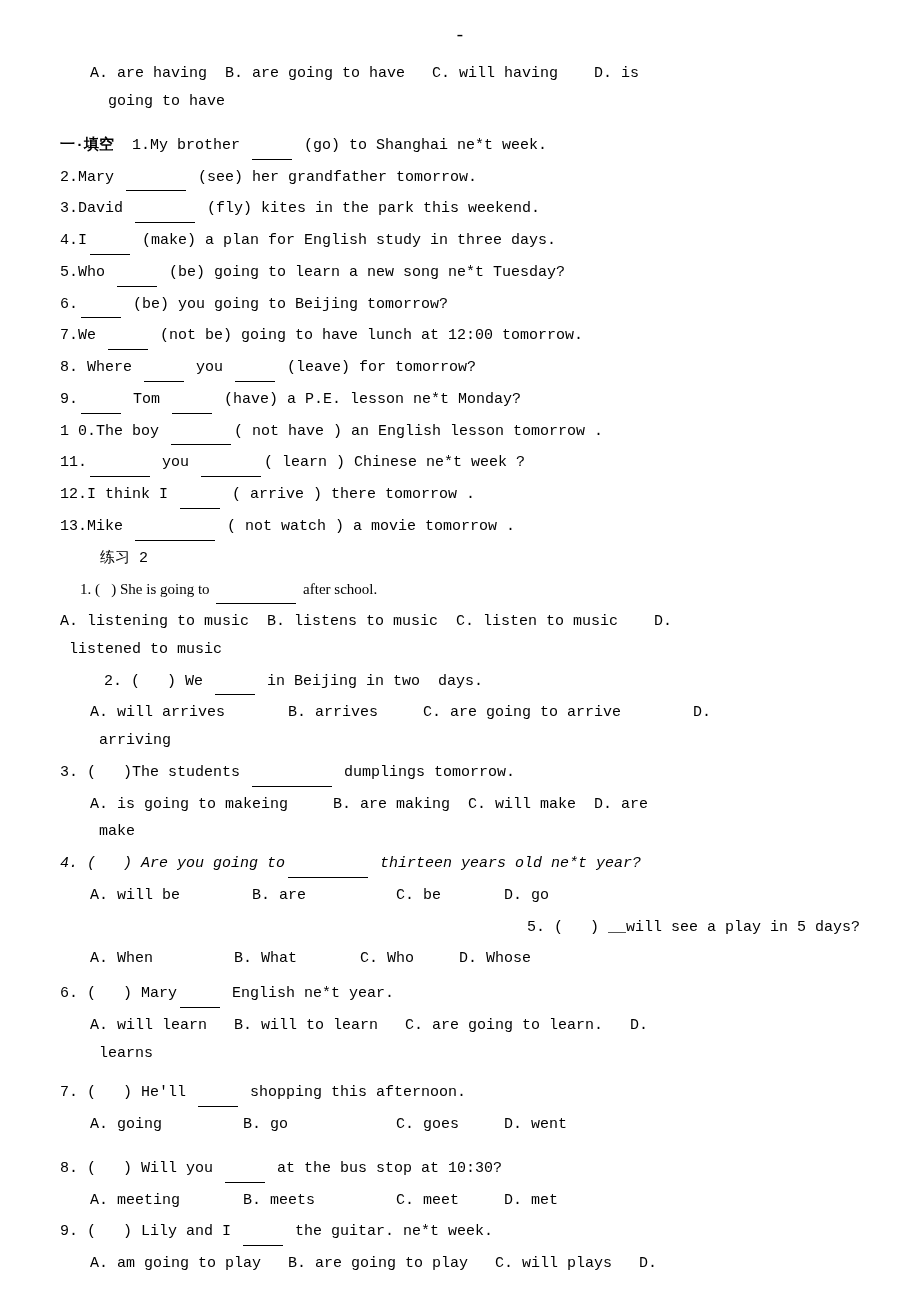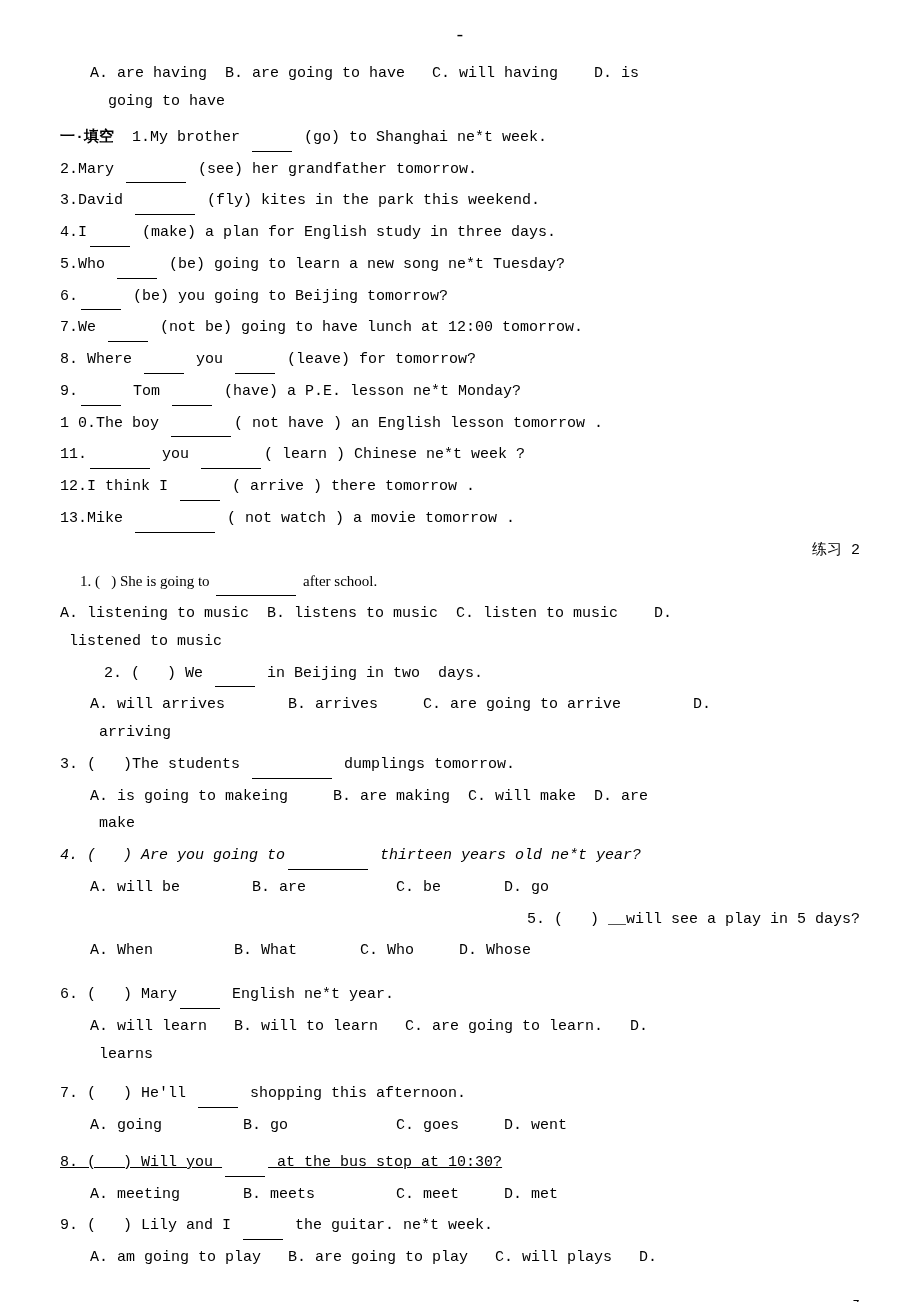--- a/index.html
+++ b/index.html
@@ -59,38 +59,38 @@
 </head>
 <body>
 
 <div class="page-top-dot">-</div>
 
 <div class="line indent">
   A. are having &nbsp;B. are going to have &nbsp;&nbsp;C. will having &nbsp;&nbsp;&nbsp;D. is<br>
   &nbsp;&nbsp;going to have
 </div>
 
-<div class="line" style="margin-top:8px;">
+<div class="line" style="margin-top:16px;">
   <span class="section-title">一·填空</span>
   <span>&nbsp;1.My brother <span class="blank blank-sm"></span> (go) to Shanghai ne*t week.</span>
 </div>
 <div class="line">2.Mary <span class="blank"></span> (see) her grandfather tomorrow.</div>
 <div class="line">3.David <span class="blank"></span> (fly) kites in the park this weekend.</div>
 <div class="line">4.I<span class="blank blank-sm"></span> (make) a plan for English study in three days.</div>
 <div class="line">5.Who <span class="blank blank-sm"></span> (be) going to learn a new song ne*t Tuesday?</div>
 <div class="line">6.<span class="blank blank-sm"></span> (be) you going to Beijing tomorrow?</div>
 <div class="line">7.We <span class="blank blank-sm"></span> (not be) going to have lunch at 12:00 tomorrow.</div>
 <div class="line">8. Where <span class="blank blank-sm"></span> you <span class="blank blank-sm"></span> (leave) for tomorrow?</div>
 <div class="line">9.<span class="blank blank-sm"></span> Tom <span class="blank blank-sm"></span> (have) a P.E. lesson ne*t Monday?</div>
 <div class="line">1 0.The boy <span class="blank"></span>( not have ) an English lesson tomorrow .</div>
 <div class="line">11.<span class="blank"></span> you <span class="blank"></span>( learn ) Chinese ne*t week ?</div>
 <div class="line">12.I think I <span class="blank blank-sm"></span> ( arrive ) there tomorrow .</div>
 <div class="line">13.Mike <span class="blank blank-lg"></span> ( not watch ) a movie tomorrow .</div>
 
-<div class="line exercise-title" style="margin-top:0;text-align:right;">练习 2</div>
+<div class="line exercise-title" style="margin-top:0;">练习 2</div>
 
 <div class="line" style="padding-left:20px;font-family:Liberation Serif, serif;">
   1. (&nbsp;&nbsp;&nbsp;) She is going to <span class="blank blank-lg"></span> after school.
 </div>
 <div class="line">
   A. listening to music &nbsp;B. listens to music &nbsp;C. listen to music &nbsp;&nbsp; D.<br>
   &nbsp;listened to music
 </div>
 
 <div class="line" style="margin-top:4px;margin-left:44px;">
@@ -116,36 +116,36 @@
   A. will be &nbsp;&nbsp;&nbsp;&nbsp;&nbsp;&nbsp; B. are &nbsp;&nbsp;&nbsp;&nbsp;&nbsp;&nbsp;&nbsp;&nbsp; C. be &nbsp;&nbsp;&nbsp;&nbsp;&nbsp; D. go
 </div>
 
 <div class="line" style="margin-top:4px;text-align:right;">
   5. (&nbsp;&nbsp;&nbsp;) __will see a play in 5 days?
 </div>
 <div class="line indent">
   A. When &nbsp;&nbsp;&nbsp;&nbsp;&nbsp;&nbsp;&nbsp; B. What &nbsp;&nbsp;&nbsp;&nbsp;&nbsp; C. Who &nbsp;&nbsp;&nbsp; D. Whose
 </div>
 
-<div class="line" style="margin-top:16px;">
+<div class="line" style="margin-top:7px;">
   6. (&nbsp;&nbsp;&nbsp;) Mary<span class="blank blank-sm"></span> English ne*t year.
 </div>
 <div class="line indent">
   A. will learn &nbsp;&nbsp;B. will to learn &nbsp;&nbsp;C. are going to learn. &nbsp;&nbsp;D.<br>
   &nbsp;learns
 </div>
 
 <div class="line" style="margin-top:12px;">
   7. (&nbsp;&nbsp;&nbsp;) He'll <span class="blank blank-sm"></span> shopping this afternoon.
 </div>
 <div class="line indent">
   A. going &nbsp;&nbsp;&nbsp;&nbsp;&nbsp;&nbsp;&nbsp; B. go &nbsp;&nbsp;&nbsp;&nbsp;&nbsp;&nbsp;&nbsp;&nbsp;&nbsp;&nbsp; C. goes &nbsp;&nbsp;&nbsp; D. went
 </div>
 
-<div class="line" style="margin-top:9px;text-decoration:underline;">
+<div class="line" style="margin-top:16px;">
   8. (&nbsp;&nbsp;&nbsp;) Will you <span class="blank blank-sm"></span> at the bus stop at 10:30?
 </div>
 <div class="line indent">
   A. meeting &nbsp;&nbsp;&nbsp;&nbsp;&nbsp; B. meets &nbsp;&nbsp;&nbsp;&nbsp;&nbsp;&nbsp;&nbsp; C. meet &nbsp;&nbsp;&nbsp; D. met
 </div>
 
 <div class="line" style="">
   9. (&nbsp;&nbsp;&nbsp;) Lily and I <span class="blank blank-sm"></span> the guitar. ne*t week.
 </div>
 <div class="line indent">

